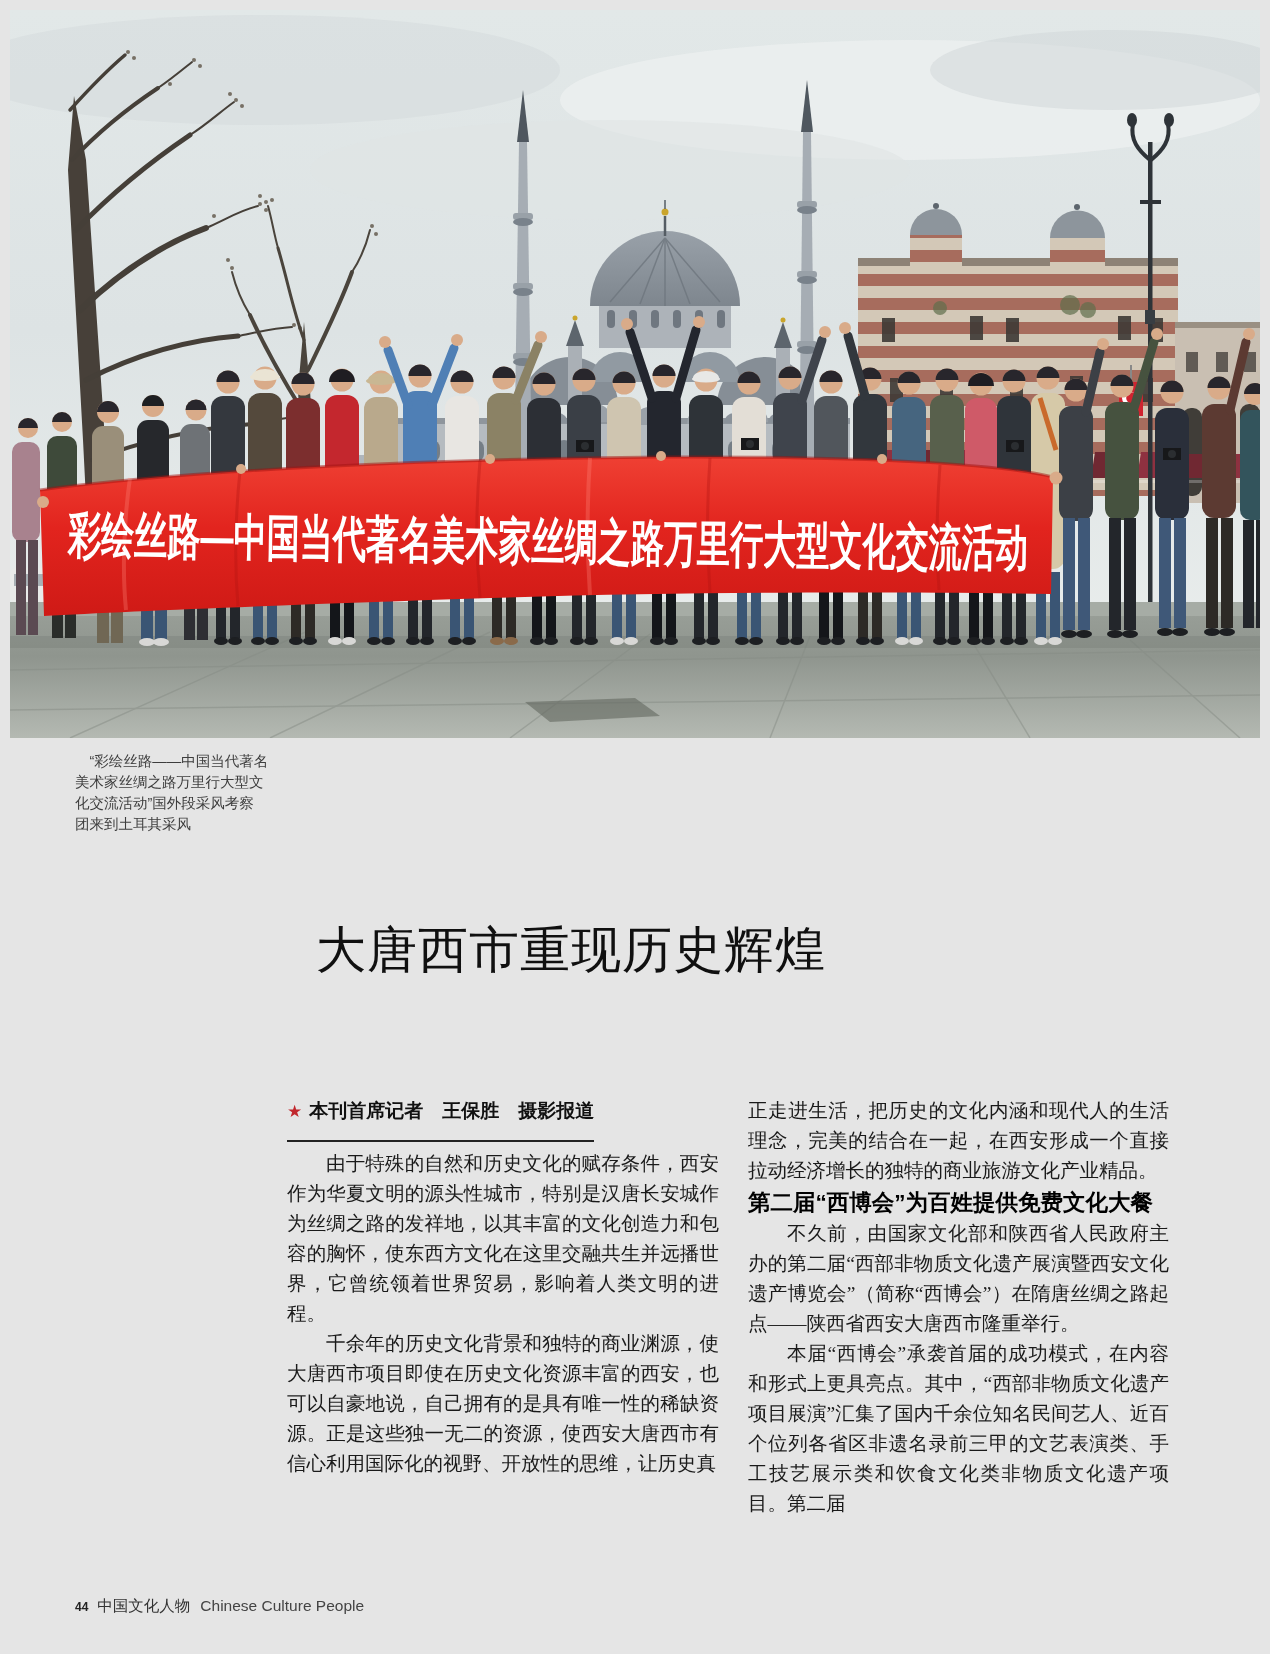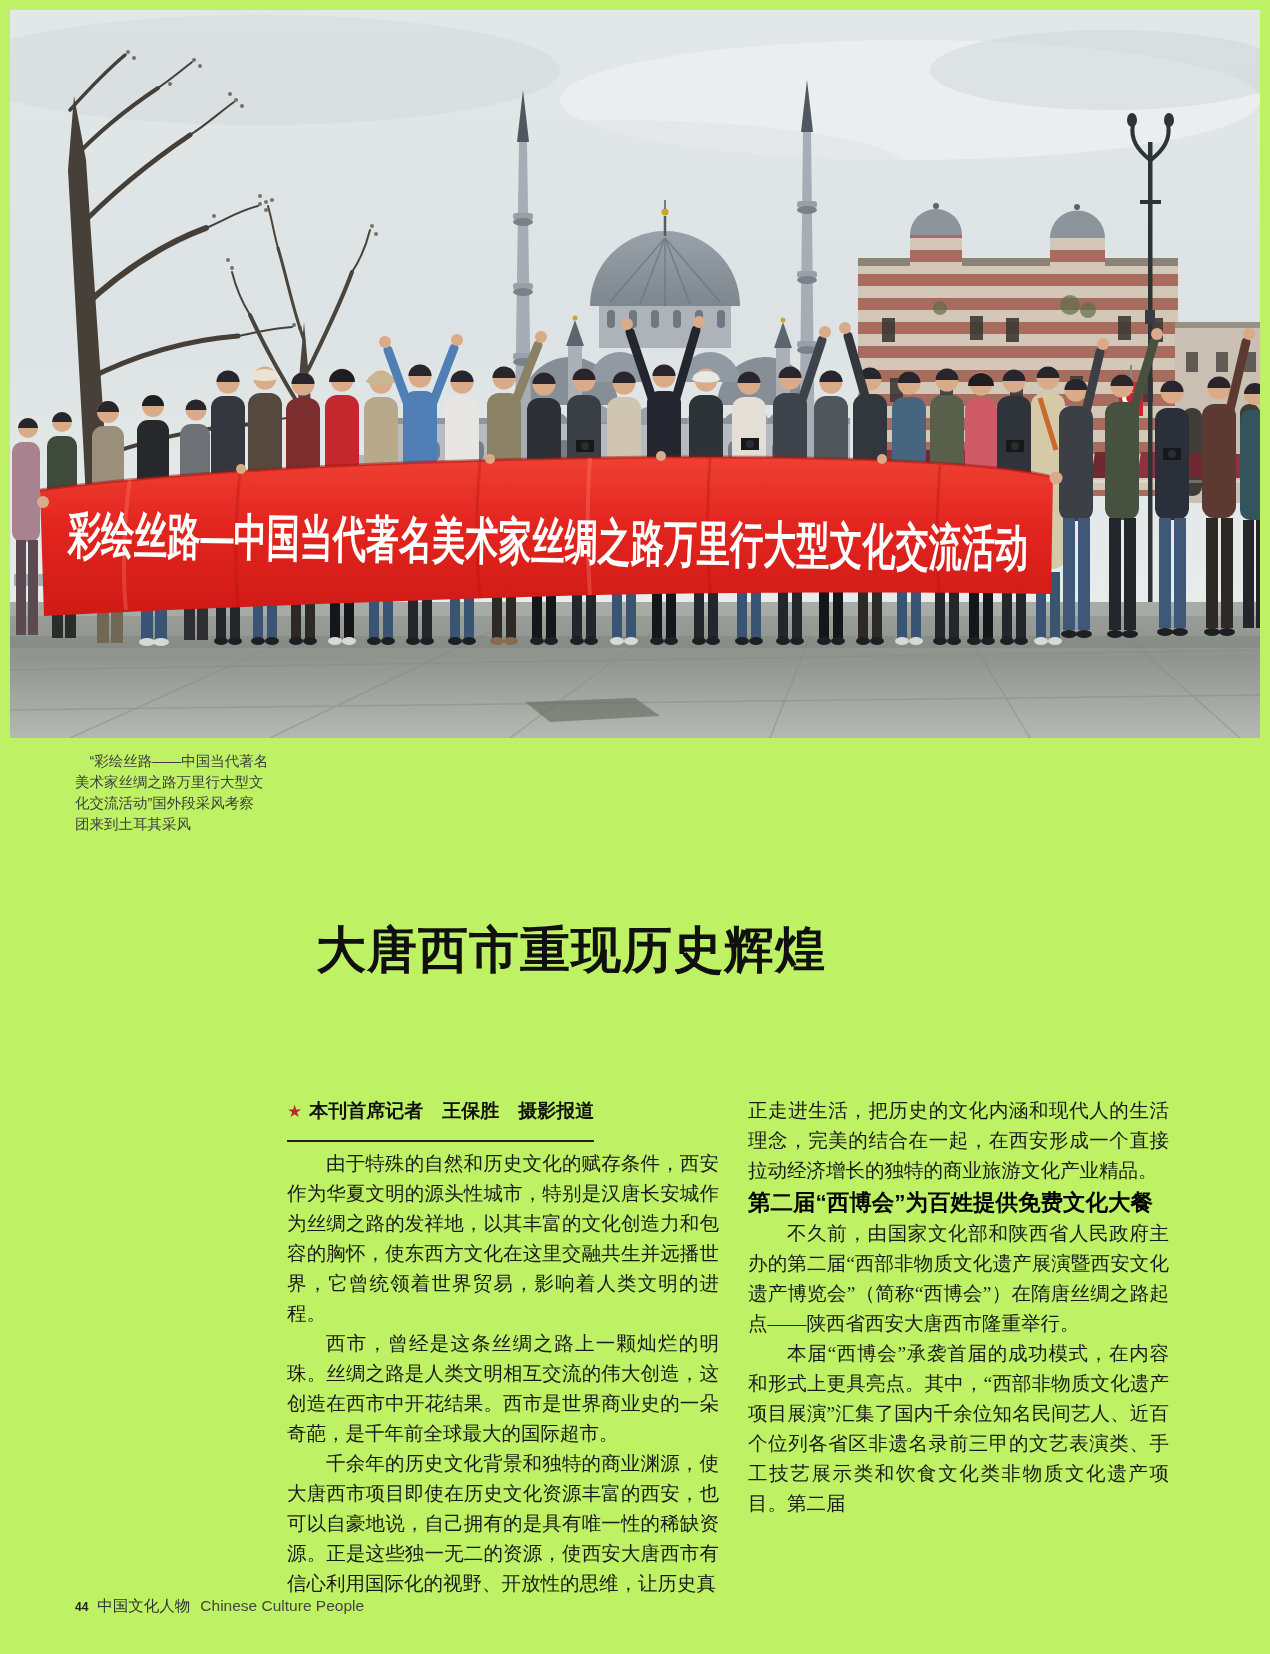--- a/index.html
+++ b/index.html
@@ -1,22 +1,22 @@
 <!DOCTYPE html>
 <html><head>
 <meta charset="utf-8">
 <style>
   html,body{margin:0;padding:0;background:#ffffff;}
-  .page{position:relative;width:1270px;height:1654px;background:#bef264;overflow:hidden;
+  .page{position:relative;width:1270px;height:1654px;background:#e5e5e5;overflow:hidden;
         font-family:"Liberation Sans","DejaVu Sans",sans-serif;}
   .abs{position:absolute;}
   .photo{left:10px;top:10px;width:1250px;height:728px;}
   .photo svg{display:block;}
   .caption{left:75px;top:751px;width:230px;font-size:14.5px;line-height:21px;color:#3d3d3d;}
-  .title{left:316px;top:922px;font-size:50px;line-height:1.15;font-weight:bold;color:#101010;
+  .title{left:316px;top:922px;font-size:50px;line-height:1.15;font-weight:normal;color:#101010;
          font-family:"Liberation Serif","DejaVu Serif",serif;letter-spacing:1px;white-space:nowrap;}
   .col{top:1096px;}
   .col-left{left:287px;width:432px;}
   .col-right{left:748px;width:421px;}
   .body-text{font-size:19.5px;line-height:30px;text-align:justify;color:#1a1a1a;
              font-family:"Liberation Serif","DejaVu Serif",serif;}
   .body-text p{margin:0;}
   p.indent{text-indent:2em;}
   .byline{display:inline-block;font-size:19px;font-weight:bold;color:#111;
           font-family:"Liberation Sans","DejaVu Sans",sans-serif;
@@ -619,21 +619,20 @@
     <div>团来到土耳其采风</div>
   </div>
 
   <h1 class="abs title" style="margin:0;">大唐西市重现历史辉煌</h1>
 
   <div class="abs col col-left body-text">
     <div class="byline">
       <span class="star">★</span><span>本刊首席记者　王保胜　摄影报道</span>
     </div>
     <p class="indent">由于特殊的自然和历史文化的赋存条件，西安作为华夏文明的源头性城市，特别是汉唐长安城作为丝绸之路的发祥地，以其丰富的文化创造力和包容的胸怀，使东西方文化在这里交融共生并远播世界，它曾统领着世界贸易，影响着人类文明的进程。</p>
-    <p class="indent">西市，曾经是这条丝绸之路上一颗灿烂的明珠。丝绸之路是人类文明相互交流的伟大创造，这创造在西市中开花结果。西市是世界商业史的一朵奇葩，是千年前全球最大的国际超市。</p>
     <p class="indent">千余年的历史文化背景和独特的商业渊源，使大唐西市项目即使在历史文化资源丰富的西安，也可以自豪地说，自己拥有的是具有唯一性的稀缺资源。正是这些独一无二的资源，使西安大唐西市有信心利用国际化的视野、开放性的思维，让历史真</p>
   </div>
 
   <div class="abs col col-right body-text">
     <p>正走进生活，把历史的文化内涵和现代人的生活理念，完美的结合在一起，在西安形成一个直接拉动经济增长的独特的商业旅游文化产业精品。</p>
     <p class="subhead">第二届“西博会”为百姓提供免费文化大餐</p>
     <p class="indent">不久前，由国家文化部和陕西省人民政府主办的第二届“西部非物质文化遗产展演暨西安文化遗产博览会”（简称“西博会”）在隋唐丝绸之路起点——陕西省西安大唐西市隆重举行。</p>
     <p class="indent">本届“西博会”承袭首届的成功模式，在内容和形式上更具亮点。其中，“西部非物质文化遗产项目展演”汇集了国内千余位知名民间艺人、近百个位列各省区非遗名录前三甲的文艺表演类、手工技艺展示类和饮食文化类非物质文化遗产项目。第二届</p>
   </div>
 

